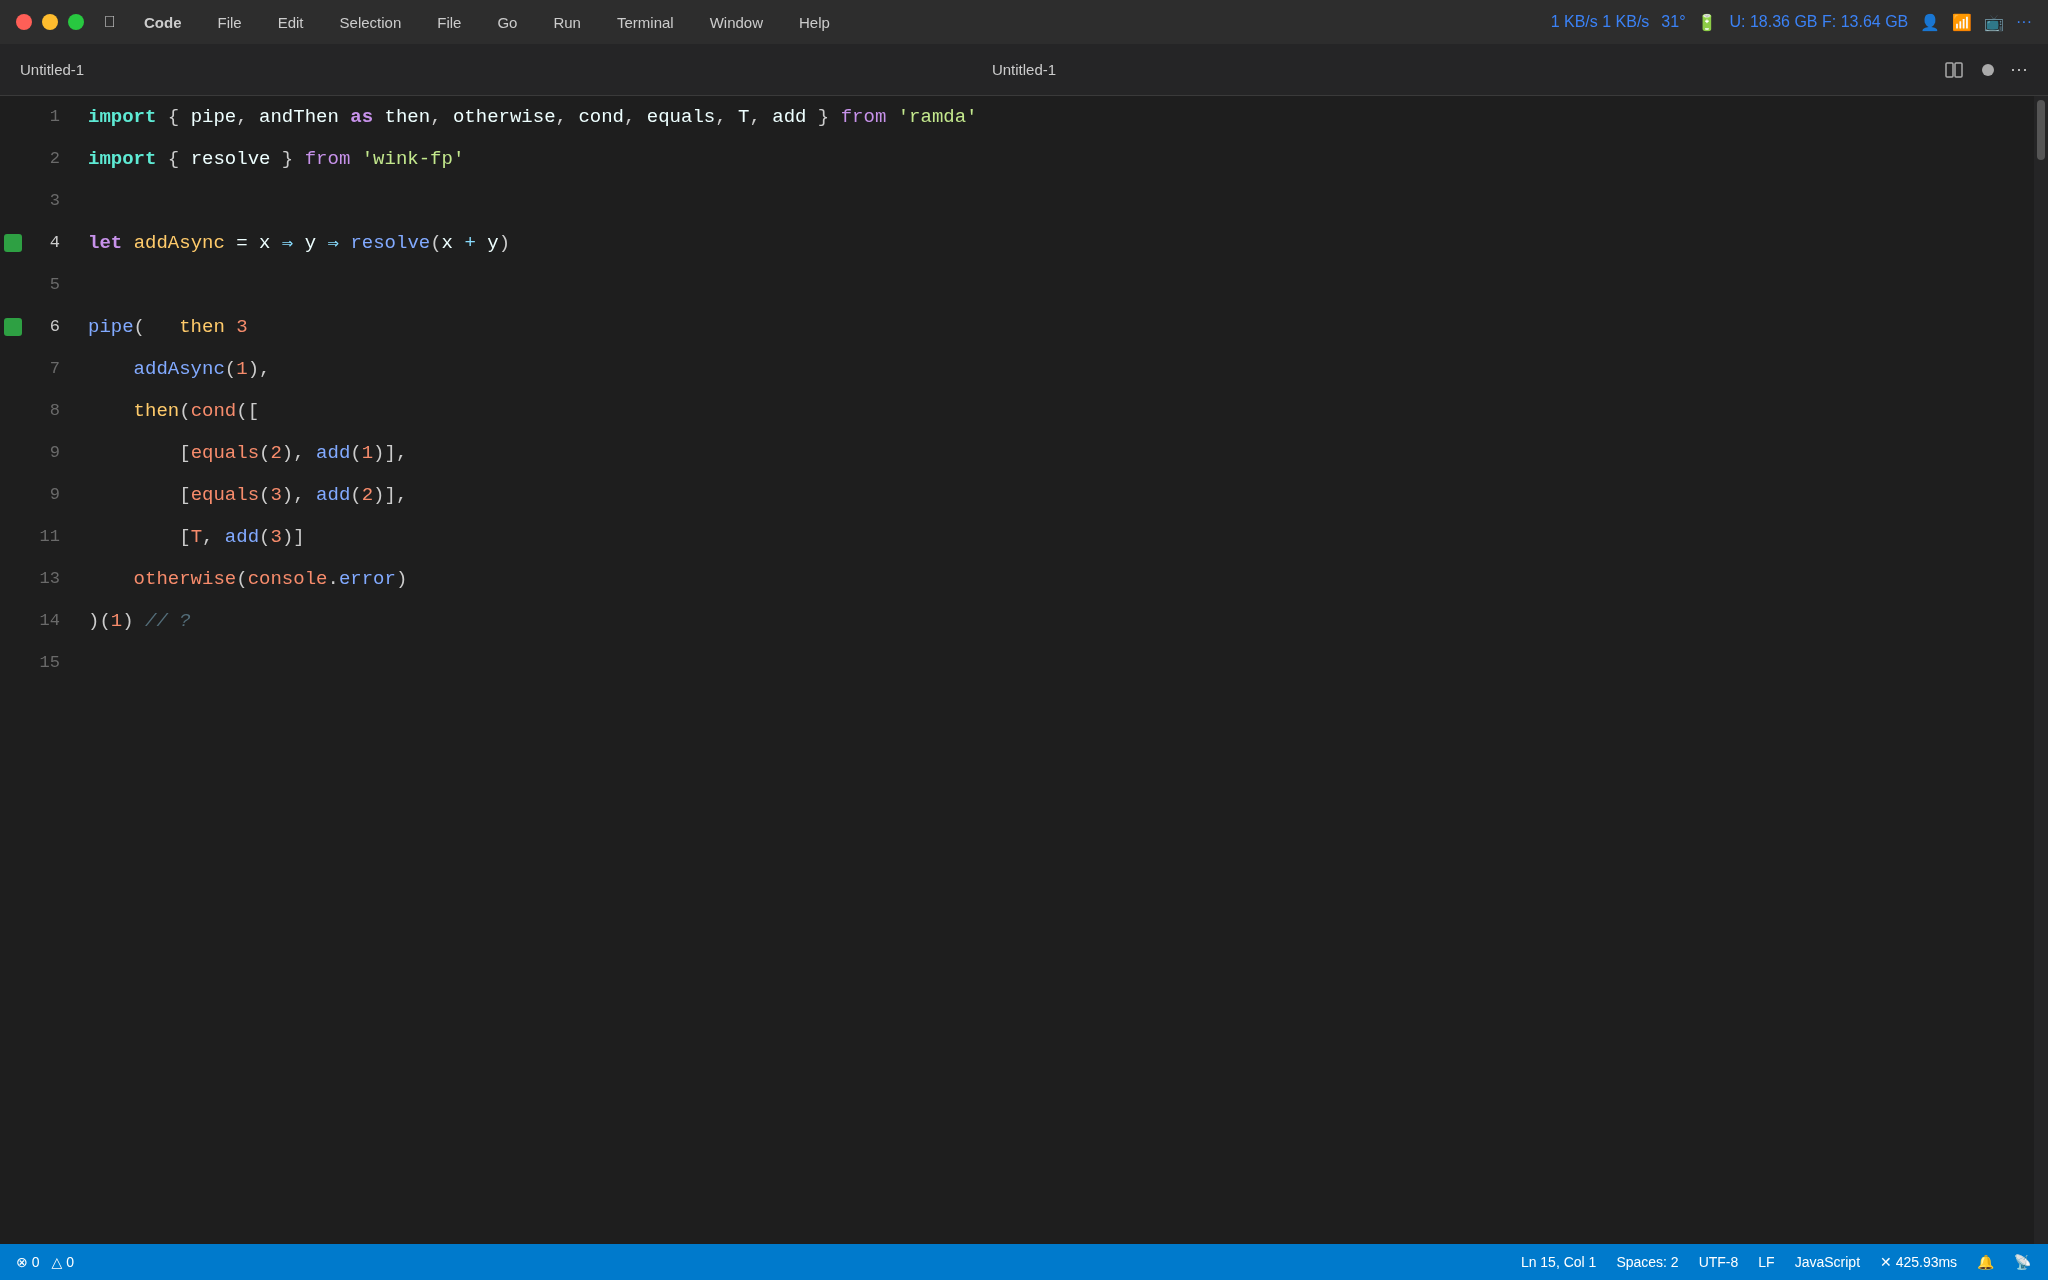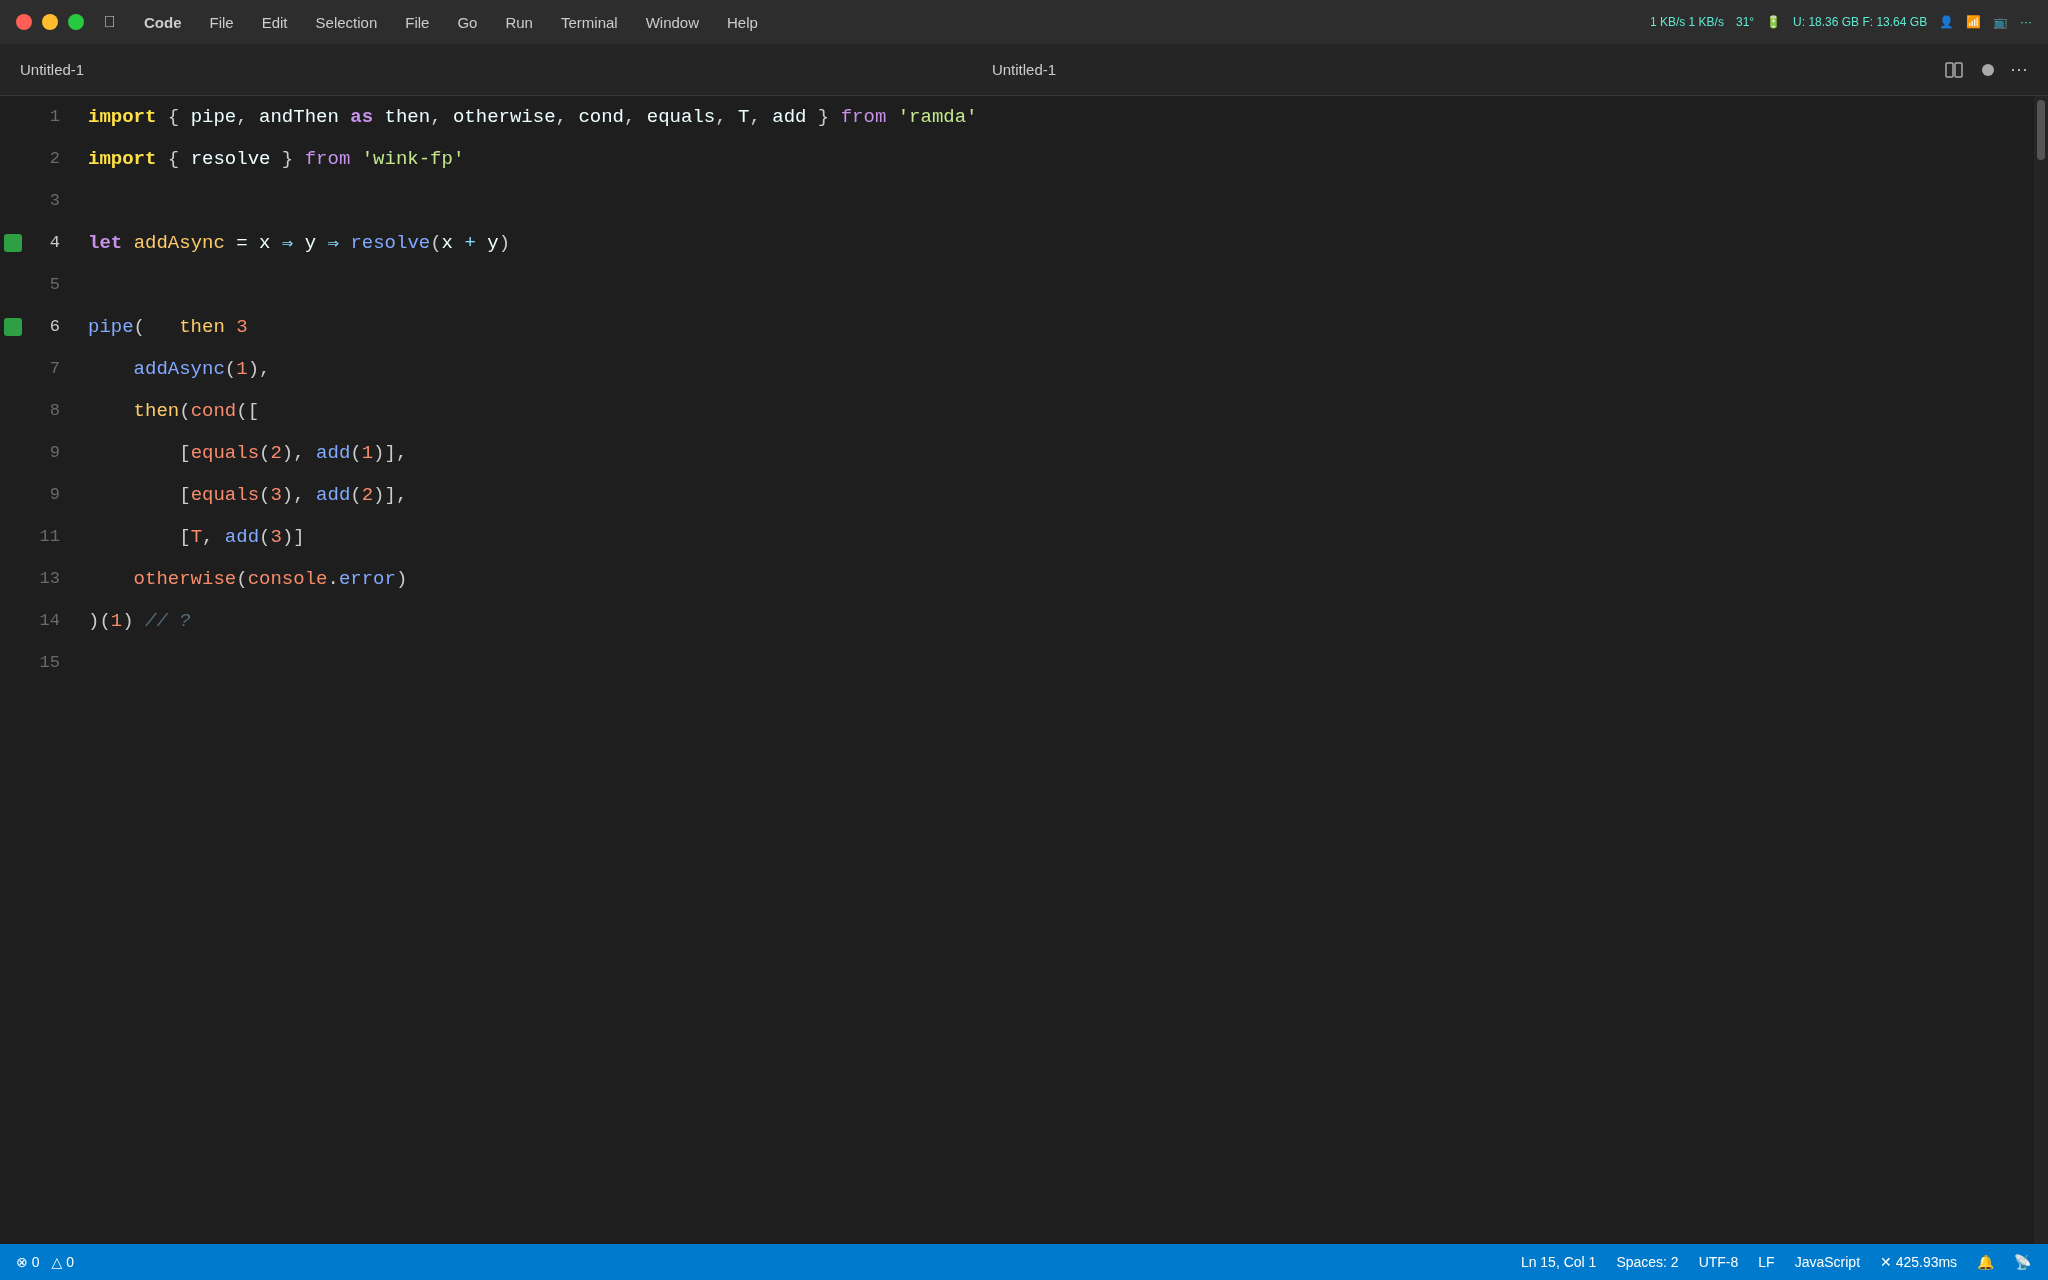--- a/index.html
+++ b/index.html
@@ -37,43 +37,43 @@
     .tl-yellow { background: #febc2e; }
     .tl-green { background: #28c840; }
     .apple-icon {
       font-size: 16px;
       margin-right: 18px;
       color: #cccccc;
     }
     .menu-items {
       display: flex;
       align-items: center;
-      gap: 8px;
+      gap: 16px;
       flex: 1;
     }
     .menu-item {
       padding: 4px 10px;
       font-size: 15px;
       color: #cccccc;
       cursor: pointer;
       border-radius: 4px;
     }
     .menu-item.bold {
       font-weight: 600;
     }
     .menu-bar-right {
       display: flex;
       align-items: center;
       gap: 12px;
       font-size: 13px;
       color: #cccccc;
     }
     .status-text {
-      font-size: 12px;
-      color: #5eead4;
+      font-size: 16px;
+      color: #3b82f6;
     }
 
     
     .title-bar {
       height: 52px;
       background: #252526;
       display: flex;
       align-items: center;
       justify-content: center;
       position: relative;
@@ -147,21 +147,21 @@
       height: 42px;
       display: flex;
       align-items: center;
       font-family: 'Menlo', 'Monaco', 'Courier New', monospace;
       font-size: 19px;
       white-space: pre;
       padding-left: 16px;
     }
 
     
-    .kw-import { color: #fde047; font-weight: bold; }
+    .kw-import { color: #5eead4; font-weight: bold; }
     .kw-from { color: #c792ea; font-weight: normal; }
     .kw-as { color: #c792ea; font-weight: bold; }
     .kw-let { color: #c792ea; font-weight: bold; }
     .kw-resolve { color: #82aaff; }
     .kw-pipe { color: #82aaff; }
     .kw-then { color: #ffcb6b; }
     .kw-otherwise { color: #f78c6c; }
     .kw-console { color: #f78c6c; }
     .kw-error { color: #82aaff; }
     .kw-equals { color: #f78c6c; }

